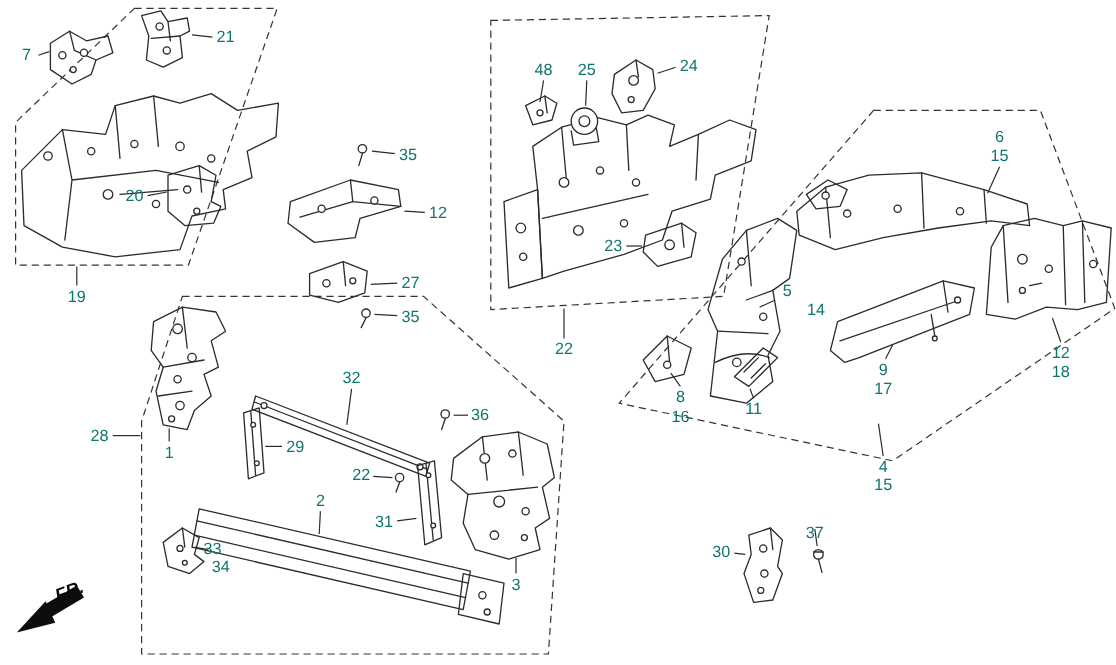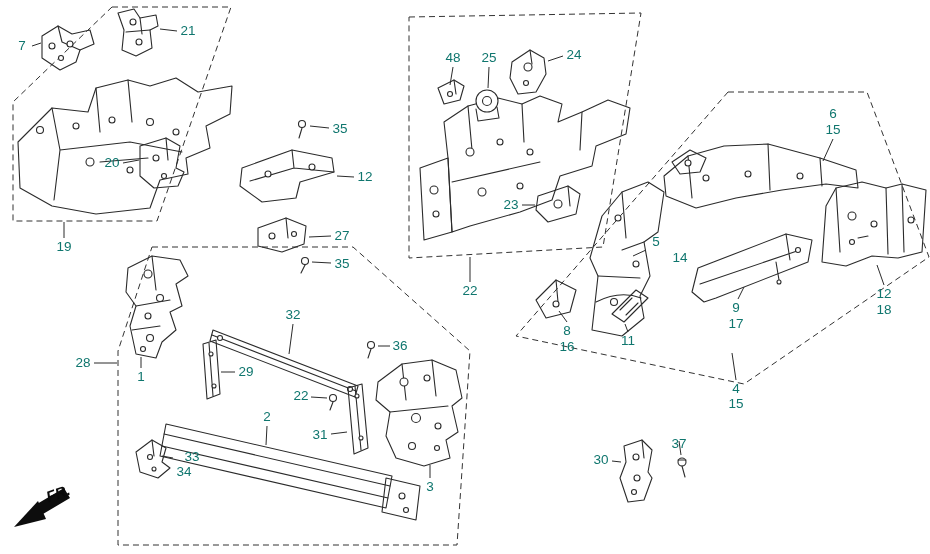--- a/index.html
+++ b/index.html
@@ -303,21 +303,21 @@
   <div class="callout" style="left:320px;top:435px">31</div>
   <div class="callout" style="left:567px;top:331px">8</div>
   <div class="callout" style="left:567px;top:347px">16</div>
   <div class="callout" style="left:628px;top:341px">11</div>
   <div class="callout" style="left:736px;top:308px">9</div>
   <div class="callout" style="left:736px;top:324px">17</div>
   <div class="callout" style="left:884px;top:294px">12</div>
   <div class="callout" style="left:884px;top:310px">18</div>
   <div class="callout" style="left:736px;top:389px">4</div>
   <div class="callout" style="left:736px;top:404px">15</div>
-  <div class="callout" style="left:192px;top:457px">33</div>
+  <div class="callout" style="left:177px;top:457px">33</div>
   <div class="callout" style="left:184px;top:472px">34</div>
   <div class="callout" style="left:430px;top:487px">3</div>
   <div class="callout" style="left:601px;top:460px">30</div>
   <div class="callout" style="left:679px;top:444px">37</div>
 
   <div class="fr-label" style="left:58px;top:493px">FR.</div>
 
 </div>
 
 </body></html>

